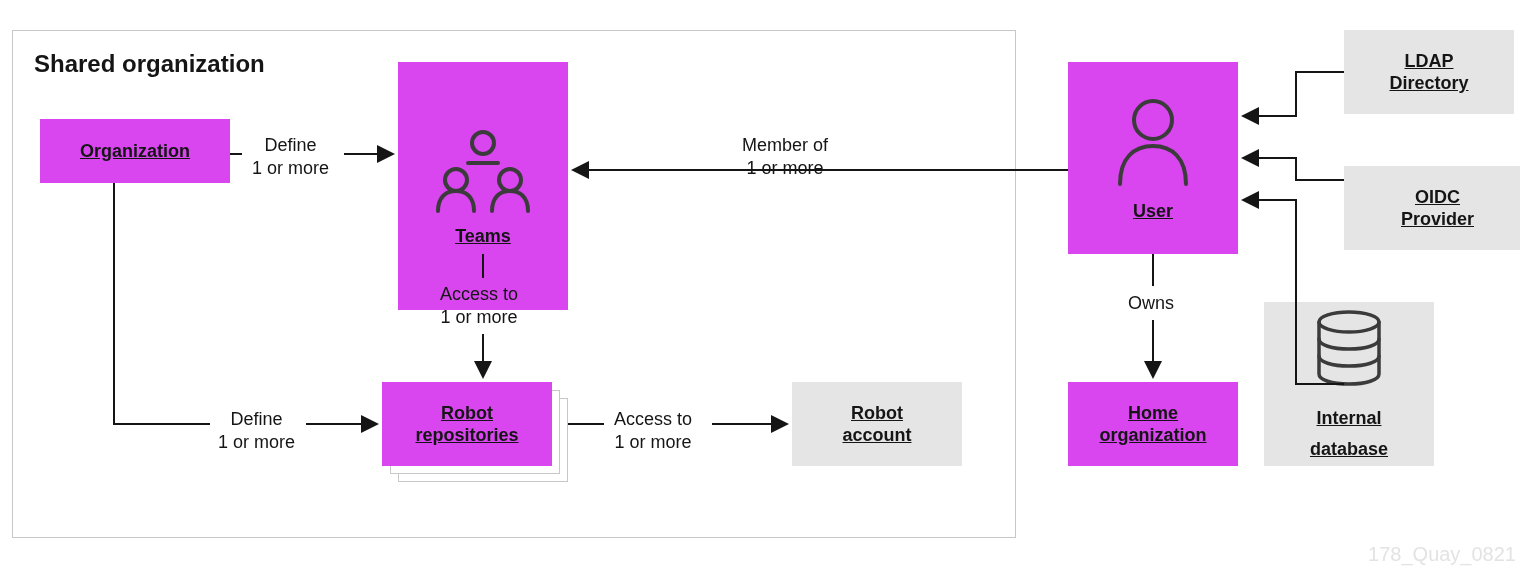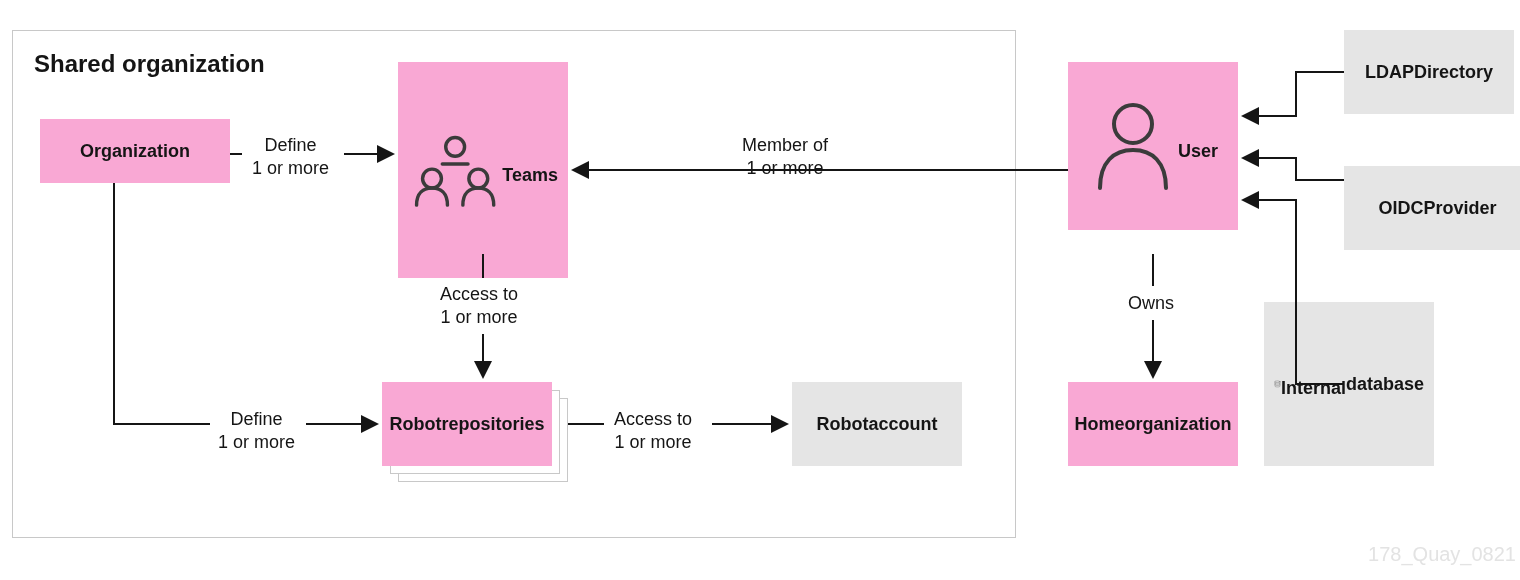--- a/index.html
+++ b/index.html
@@ -29,29 +29,30 @@
   .shared-org-title {
     position: absolute;
     left: 34px;
     top: 50px;
     font-weight: 700;
     font-size: 24px;
   }
   .box {
     position: absolute;
     display: flex;
-    flex-direction: row;
+    flex-direction: column;
     align-items: center;
     justify-content: center;
     text-align: center;
     line-height: 1.25;
     box-sizing: border-box;
     padding: 6px 10px;
-  }
-  .box.blue { background: #f9a8d4; }
+    text-decoration: underline;
+  }
+  .box.blue { background: #d946ef; }
   .box.grey { background: #e5e5e5; }
   .box .label { font-weight: 600; }
   .box .label-line2 { font-weight: 600; }
   .edge-label {
     position: absolute;
     text-align: center;
     line-height: 1.25;
     white-space: nowrap;
   }
   .stack-bg {
@@ -82,21 +83,21 @@
 
 <div class="canvas">
 
   <div class="shared-org-frame"></div>
   <div class="shared-org-title">Shared organization</div>
 
   <div class="box blue" style="left:40px; top:119px; width:190px; height:64px;">
     <span class="label">Organization</span>
   </div>
 
-  <div class="box blue" style="left:398px; top:62px; width:170px; height:216px;justify-content:space-between;">
+  <div class="box blue" style="left:398px; top:62px; width:170px; height:248px;">
     <svg class="icon" width="110" height="90" viewBox="0 0 110 90">
       <g fill="none" stroke="#3b3b3b" stroke-width="4" stroke-linecap="round" stroke-linejoin="round">
         <circle cx="55" cy="18" r="11"></circle>
         <line x1="40" y1="38" x2="70" y2="38"></line>
         <circle cx="28" cy="55" r="11"></circle>
         <path d="M10 86 C10 72 18 66 28 66 C38 66 46 72 46 86"></path>
         <circle cx="82" cy="55" r="11"></circle>
         <path d="M64 86 C64 72 72 66 82 66 C92 66 100 72 100 86"></path>
       </g>
     </svg>
@@ -108,21 +109,21 @@
   <div class="box blue" style="left:382px; top:382px; width:170px; height:84px;">
     <span class="label">Robot</span>
     <span class="label-line2">repositories</span>
   </div>
 
   <div class="box grey" style="left:792px; top:382px; width:170px; height:84px;">
     <span class="label">Robot</span>
     <span class="label-line2">account</span>
   </div>
 
-  <div class="box blue" style="left:1068px; top:62px; width:170px; height:168px;">
+  <div class="box blue" style="left:1068px; top:62px; width:170px; height:192px;">
     <svg class="icon" width="90" height="96" viewBox="0 0 90 96">
       <g fill="none" stroke="#3b3b3b" stroke-width="4" stroke-linecap="round" stroke-linejoin="round">
         <circle cx="45" cy="26" r="19"></circle>
         <path d="M12 90 C12 64 26 52 45 52 C64 52 78 64 78 90"></path>
       </g>
     </svg>
     <span class="label" style="margin-top:10px;">User</span>
   </div>
 
   <div class="box blue" style="left:1068px; top:382px; width:170px; height:84px;">

